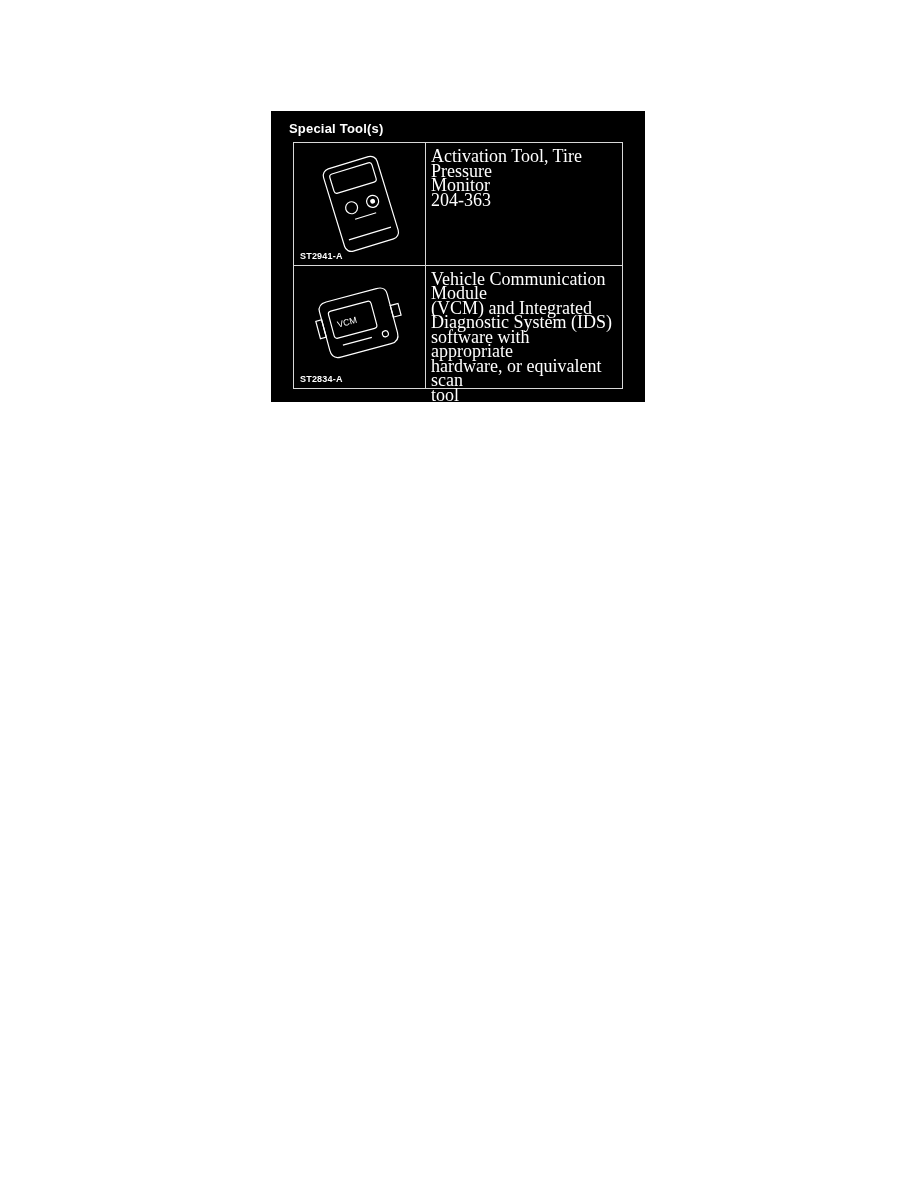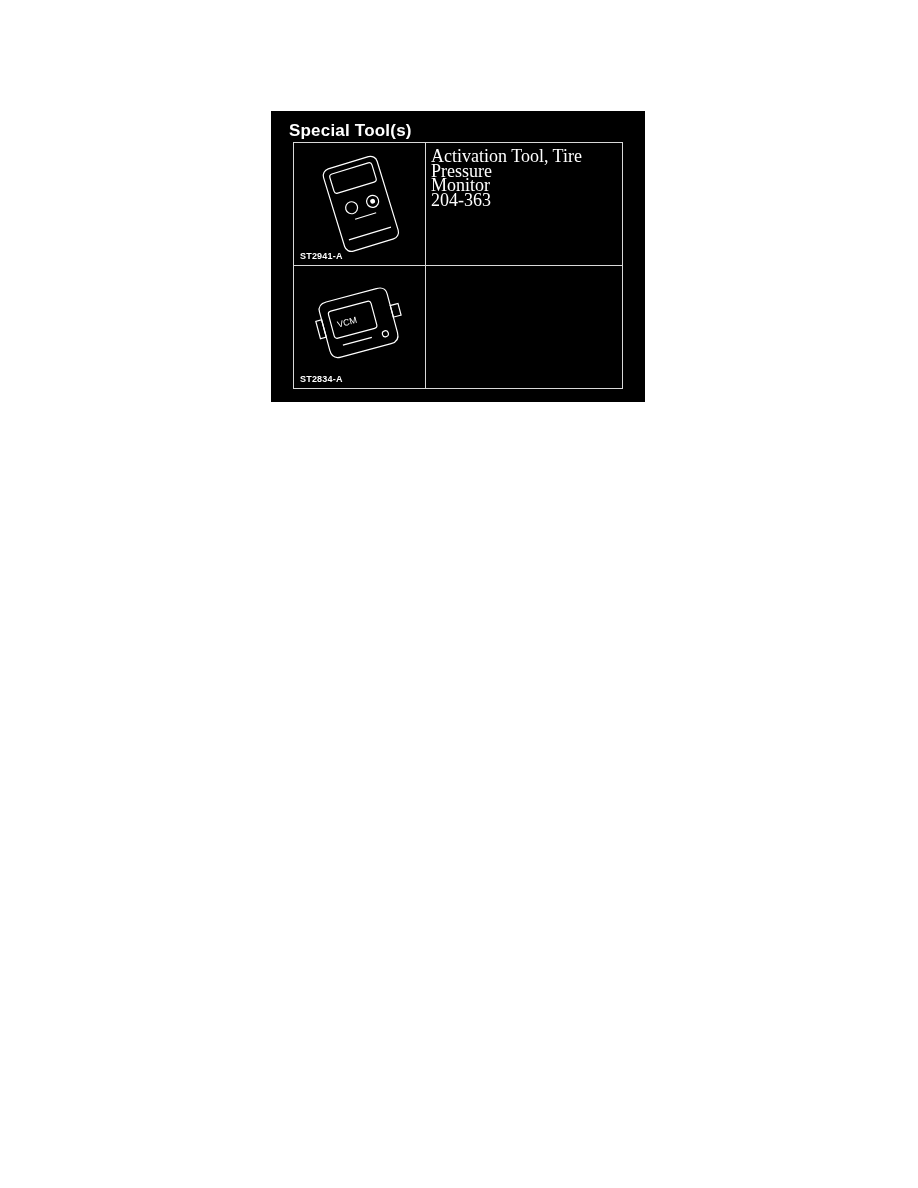--- a/index.html
+++ b/index.html
@@ -30,21 +30,21 @@
     height: 291px;
     background: #000000;
   }
   .panel-title {
     position: absolute;
     left: 18px;
     top: 10px;
     color: #ffffff;
     font-family: "Liberation Sans", sans-serif;
     font-weight: bold;
-    font-size: 17px;
+    font-size: 13px;
     letter-spacing: 0.2px;
   }
   .tool-table {
     position: absolute;
     left: 22px;
     top: 31px;
     width: 330px;
     height: 247px;
     border: 1px solid #d8d8d8;
     box-sizing: border-box;
@@ -146,18 +146,26 @@
                 <path d="M44 74 h30"></path>
                 <circle cx="88" cy="74" r="3"></circle>
               </g>
               <g transform="rotate(-15 66 58)" fill="#ffffff" stroke="none" font-family="Liberation Sans, sans-serif" font-size="9">
                 <text x="44" y="56">VCM</text>
               </g>
             </svg>
           </div>
           <div class="tool-code">ST2834-A</div>
         </div>
+        <div class="tool-desc-cell">
+          <div class="tool-desc-text">Vehicle Communication Module
+(VCM) and Integrated
+Diagnostic System (IDS)
+software with appropriate
+hardware, or equivalent scan
+tool</div>
+        </div>
       </div>
 
     </div>
   </div>
 
 </div>
 
 </body></html>

